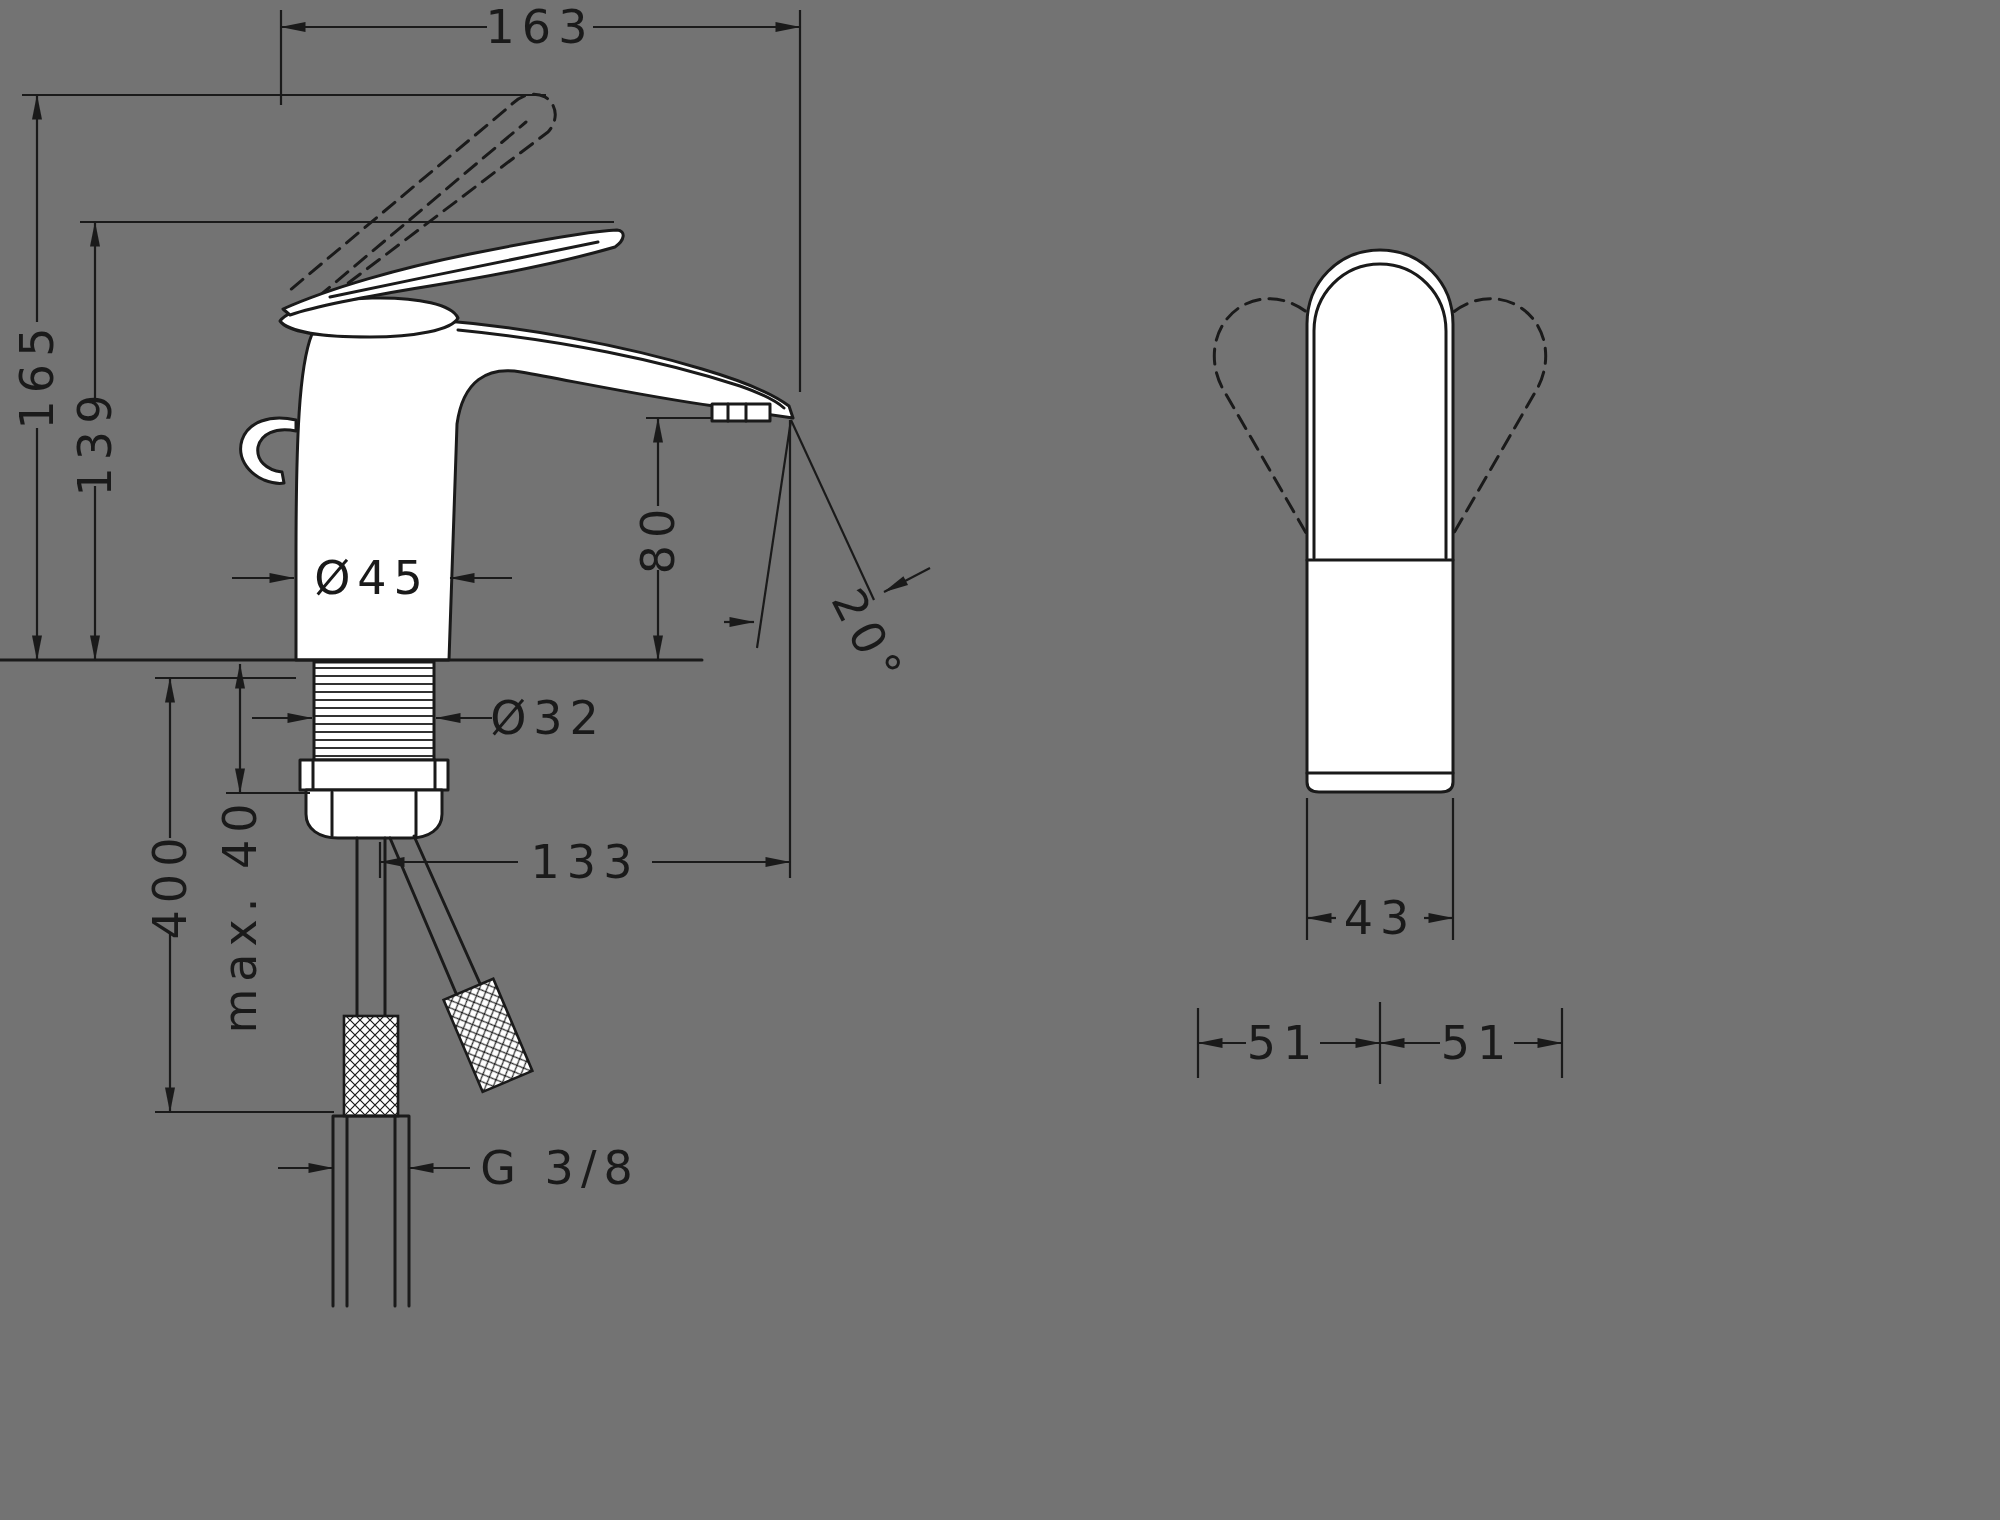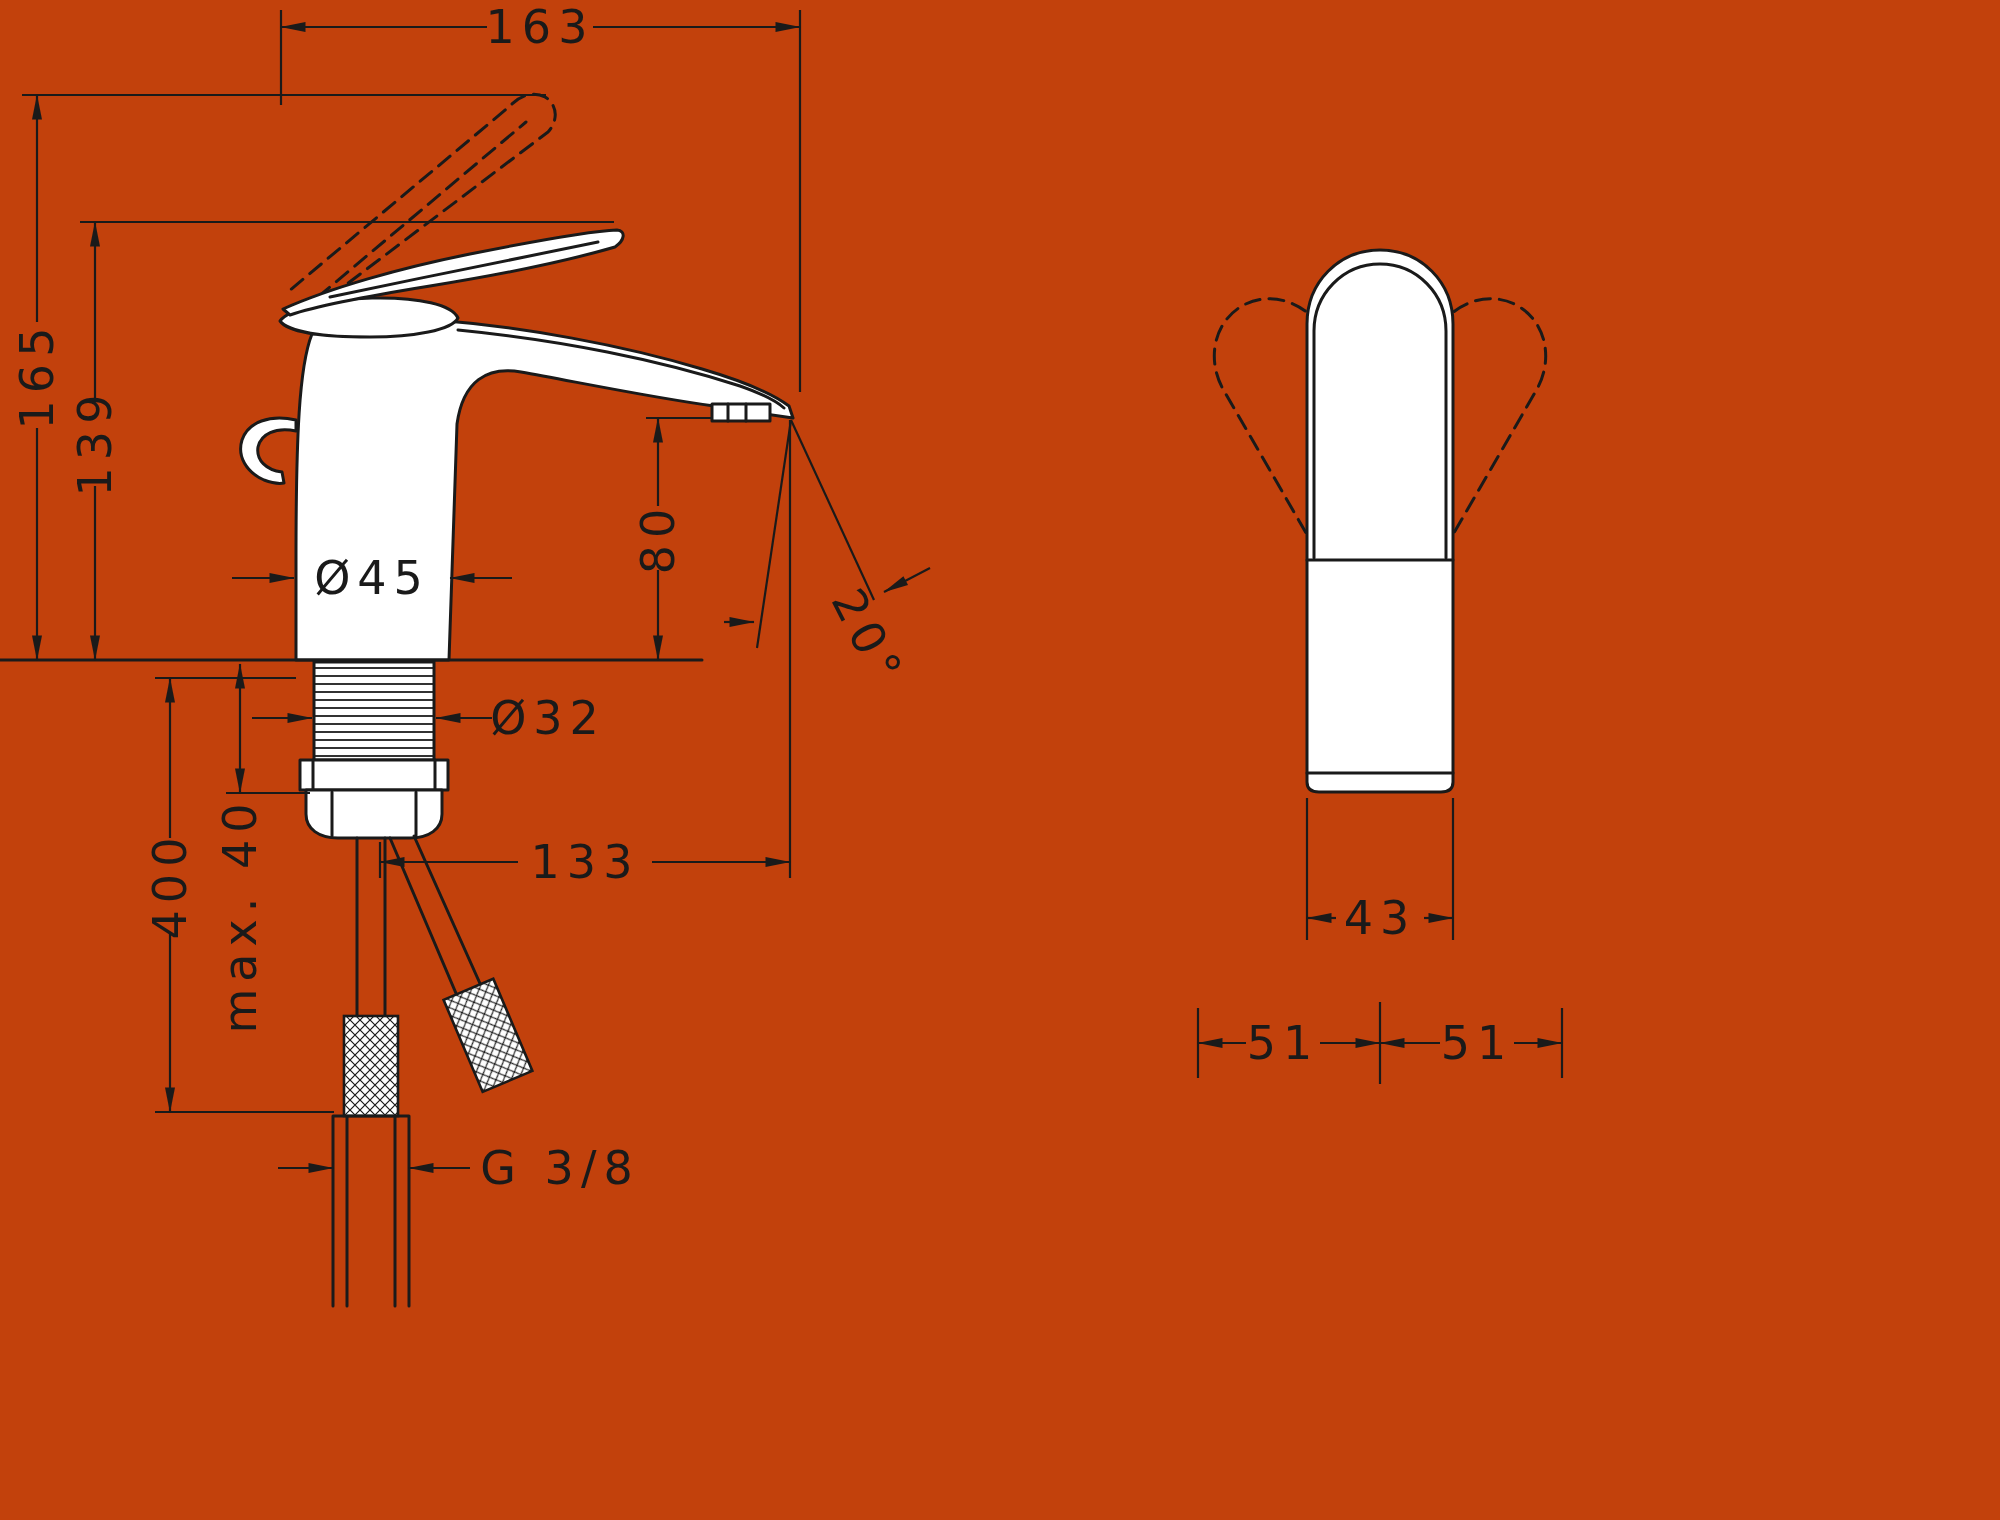--- a/index.html
+++ b/index.html
@@ -1,16 +1,16 @@
 <!DOCTYPE html>
 <html><head>
 <meta charset="utf-8">
 <style>
   html,body{margin:0;padding:0;background:#ffffff;}
-  .stage{width:2000px;height:1520px;background:#c2410c;position:relative;overflow:hidden;}
+  .stage{width:2000px;height:1520px;background:#737373;position:relative;overflow:hidden;}
   svg{display:block;}
   .outline{stroke:#1a1a1a;stroke-width:3;fill:none;stroke-linejoin:round;stroke-linecap:round;}
   .solid{fill:#ffffff;}
   .dash{stroke-dasharray:15 9;}
   .dim{stroke:#1a1a1a;stroke-width:2.2;fill:none;stroke-linecap:butt;}
   text.dim-t{
     font-family:"DejaVu Sans","Liberation Sans",sans-serif;
     font-size:46px;letter-spacing:7px;fill:#1a1a1a;stroke:none;
   }
 </style>

